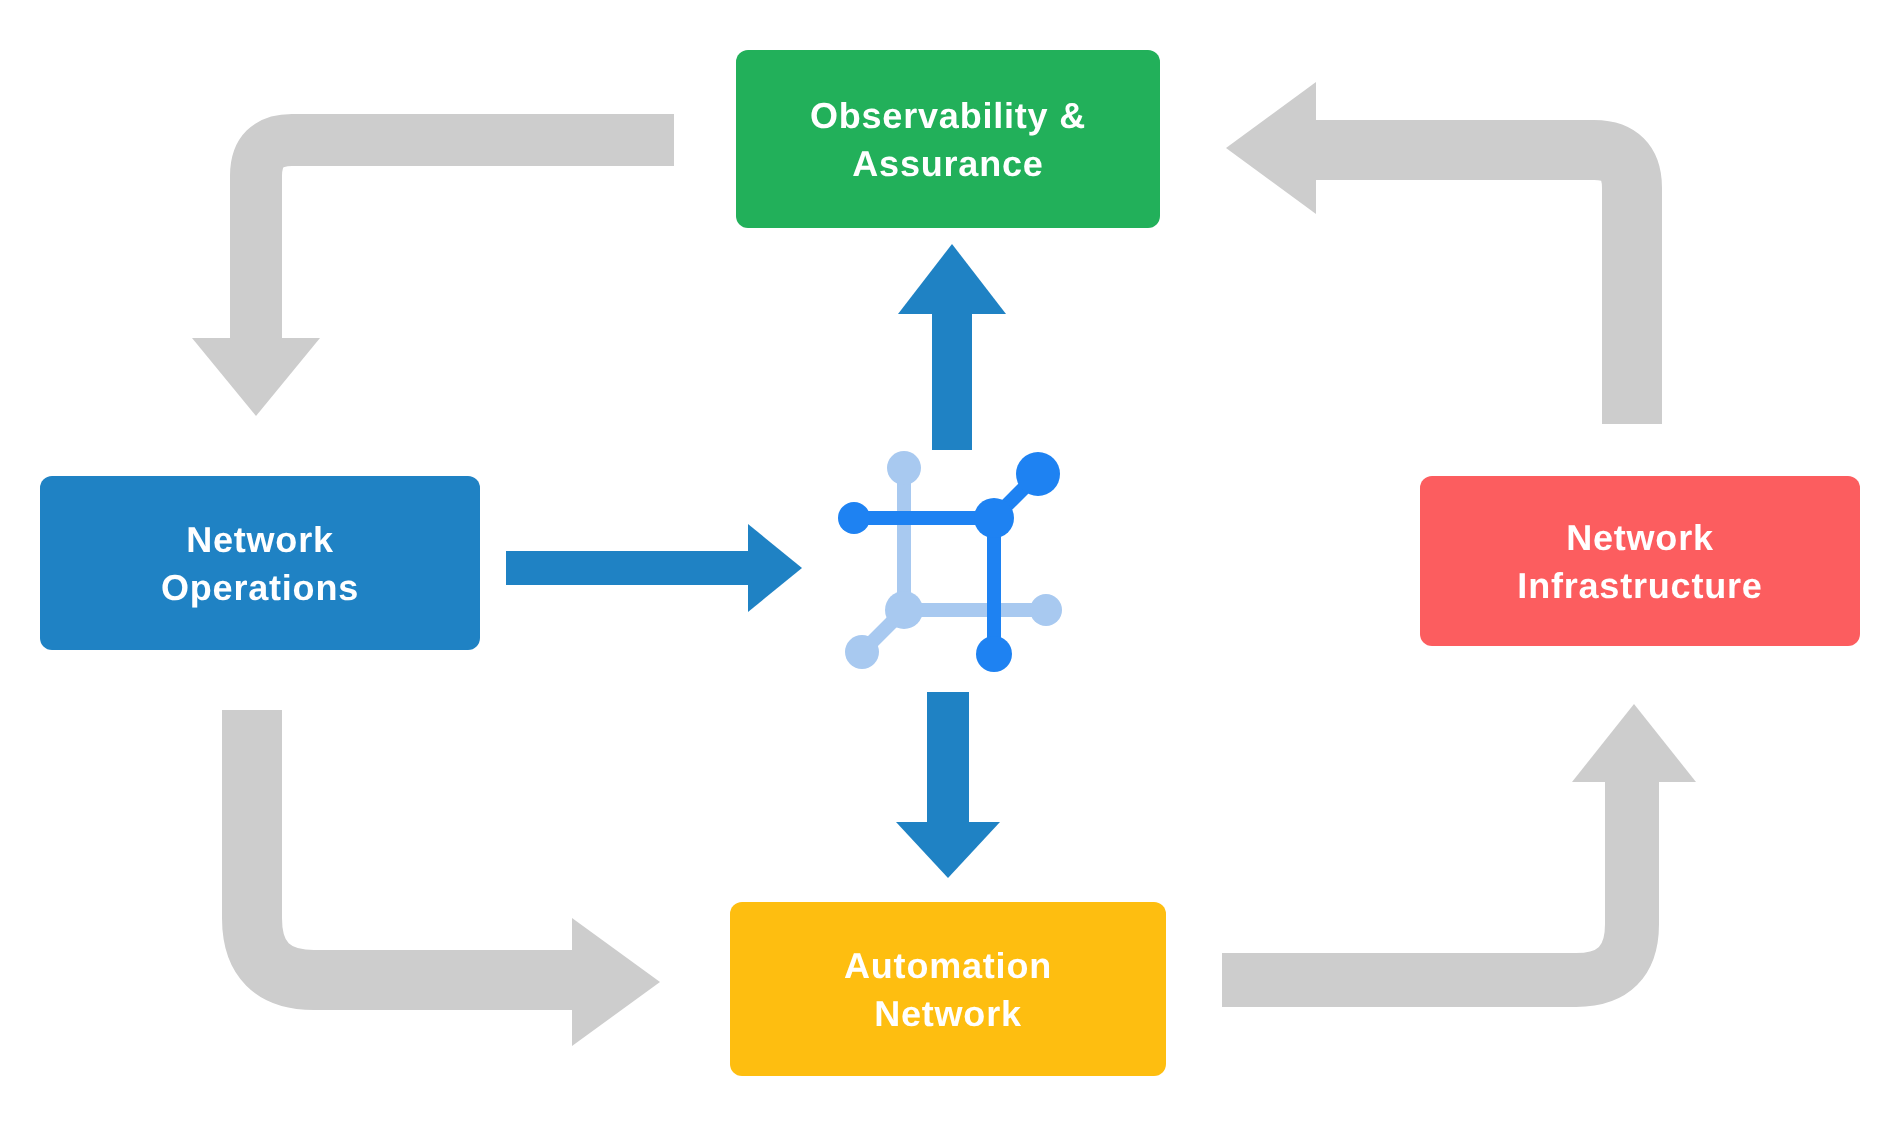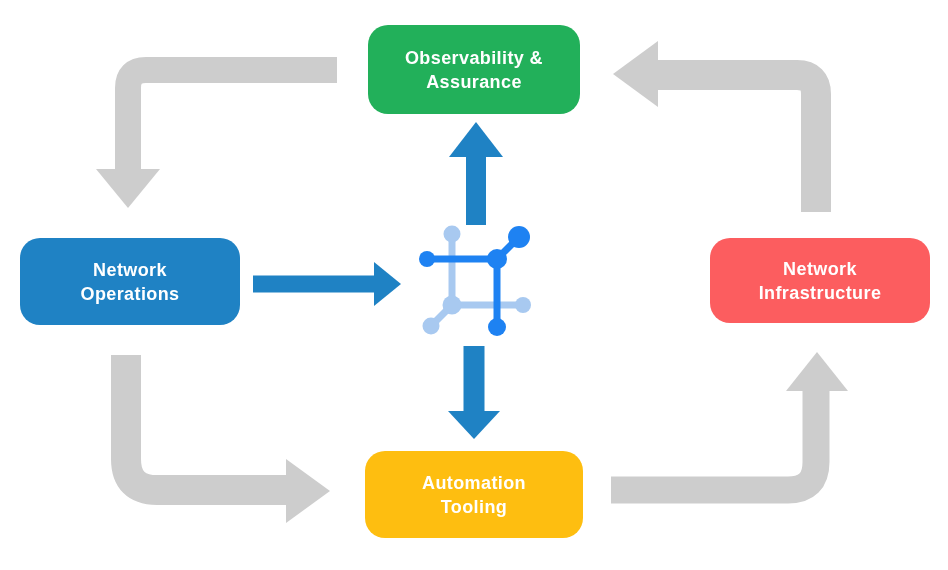--- a/index.html
+++ b/index.html
@@ -20,21 +20,21 @@
     position: absolute;
     display: flex;
     align-items: center;
     justify-content: center;
     text-align: center;
     color: var(--c-label_text, #ffffff);
     font-size: 18px;
     font-weight: bold;
     line-height: 24px;
     letter-spacing: 0.4px;
-    border-radius: 20px;
+    border-radius: 6px;
     white-space: pre-line;
     box-sizing: border-box;
   }
   .node-observability { left: 368px; top: 25px;  width: 212px; height: 89px; background: var(--c-green,  #22B05A); }
   .node-operations    { left: 20px;  top: 238px; width: 220px; height: 87px; background: var(--c-blue,   #1F82C4); }
   .node-infrastructure{ left: 710px; top: 238px; width: 220px; height: 85px; background: var(--c-red,    #FC5D5F); }
   .node-automation    { left: 365px; top: 451px; width: 218px; height: 87px; background: var(--c-yellow, #FEBE10); }
 
   .gray-shaft  { fill: none; stroke: var(--c-gray, #CDCDCD); }
   .gray-head   { fill: var(--c-gray, #CDCDCD); }
@@ -110,15 +110,15 @@
   <div class="node node-observability">Observability &amp;
 Assurance</div>
 
   <div class="node node-operations">Network
 Operations</div>
 
   <div class="node node-infrastructure">Network
 Infrastructure</div>
 
   <div class="node node-automation">Automation
-Tooling</div>
+Network</div>
 
 </div>
 
 </body></html>

